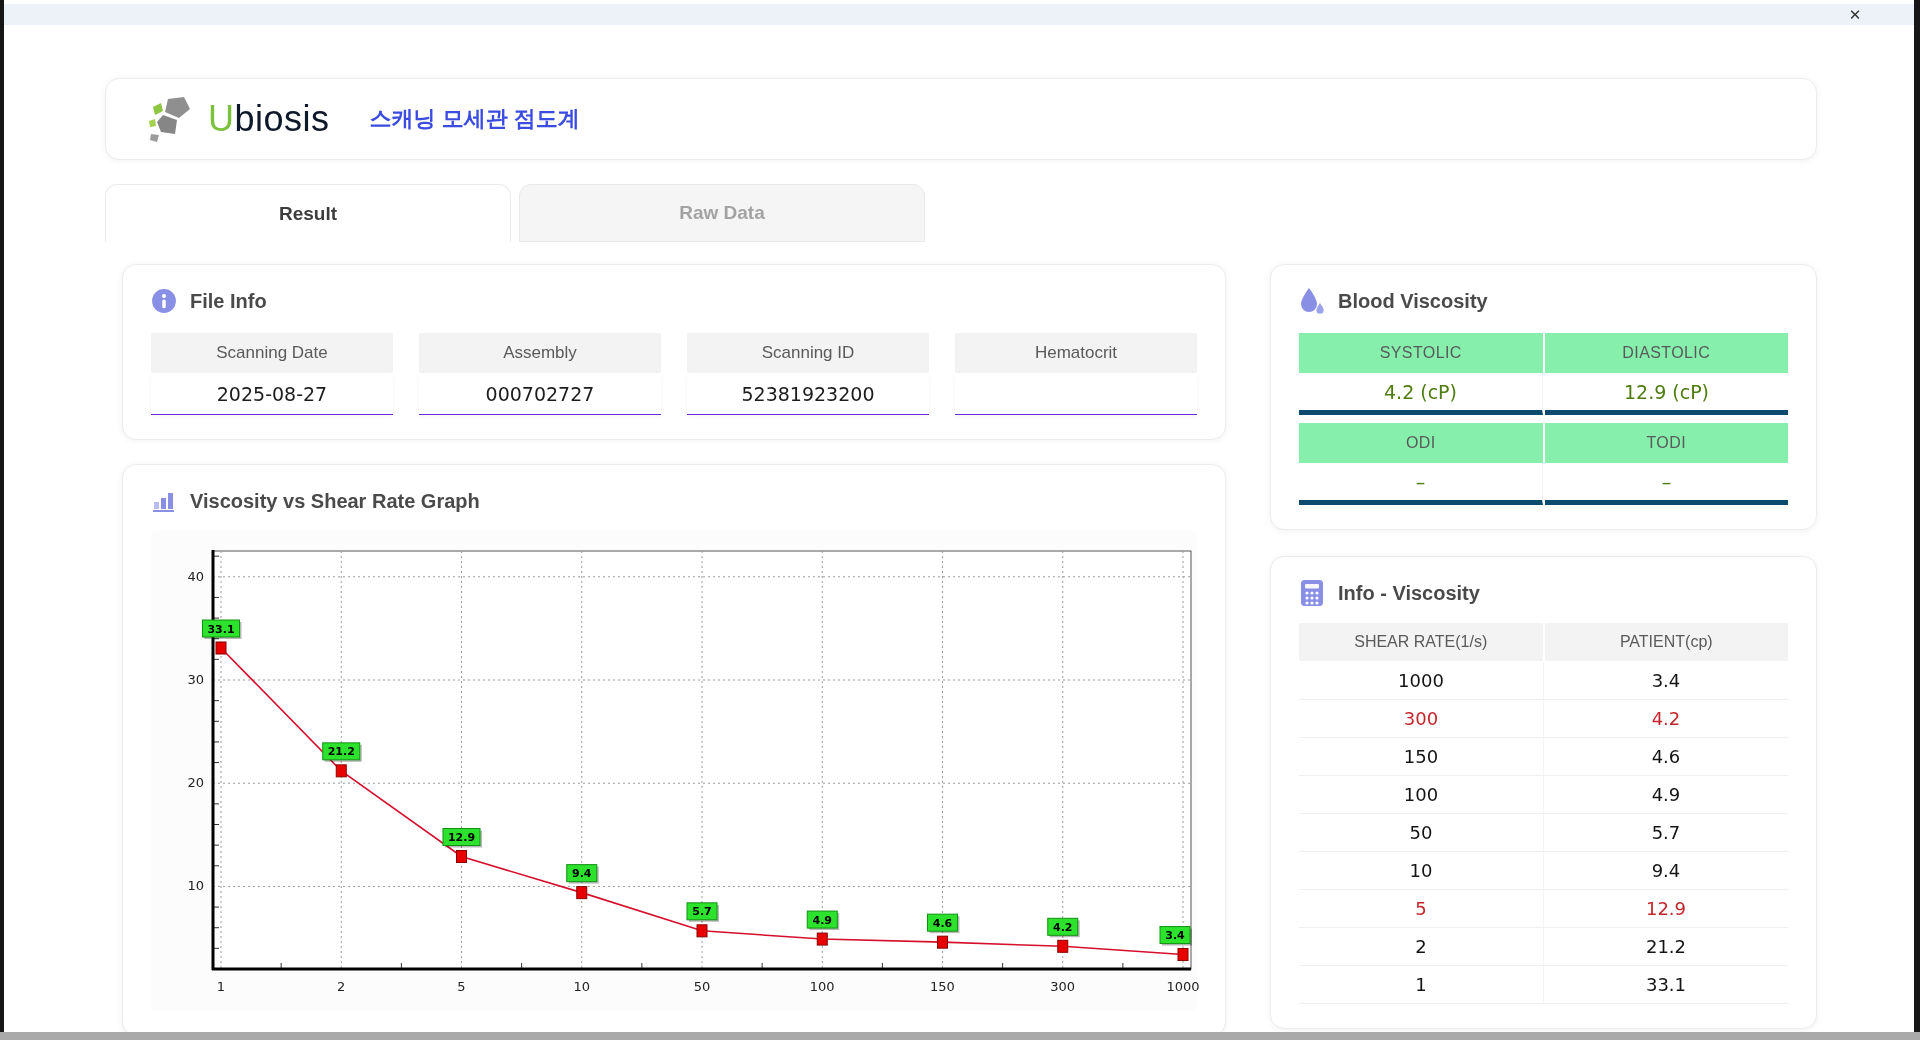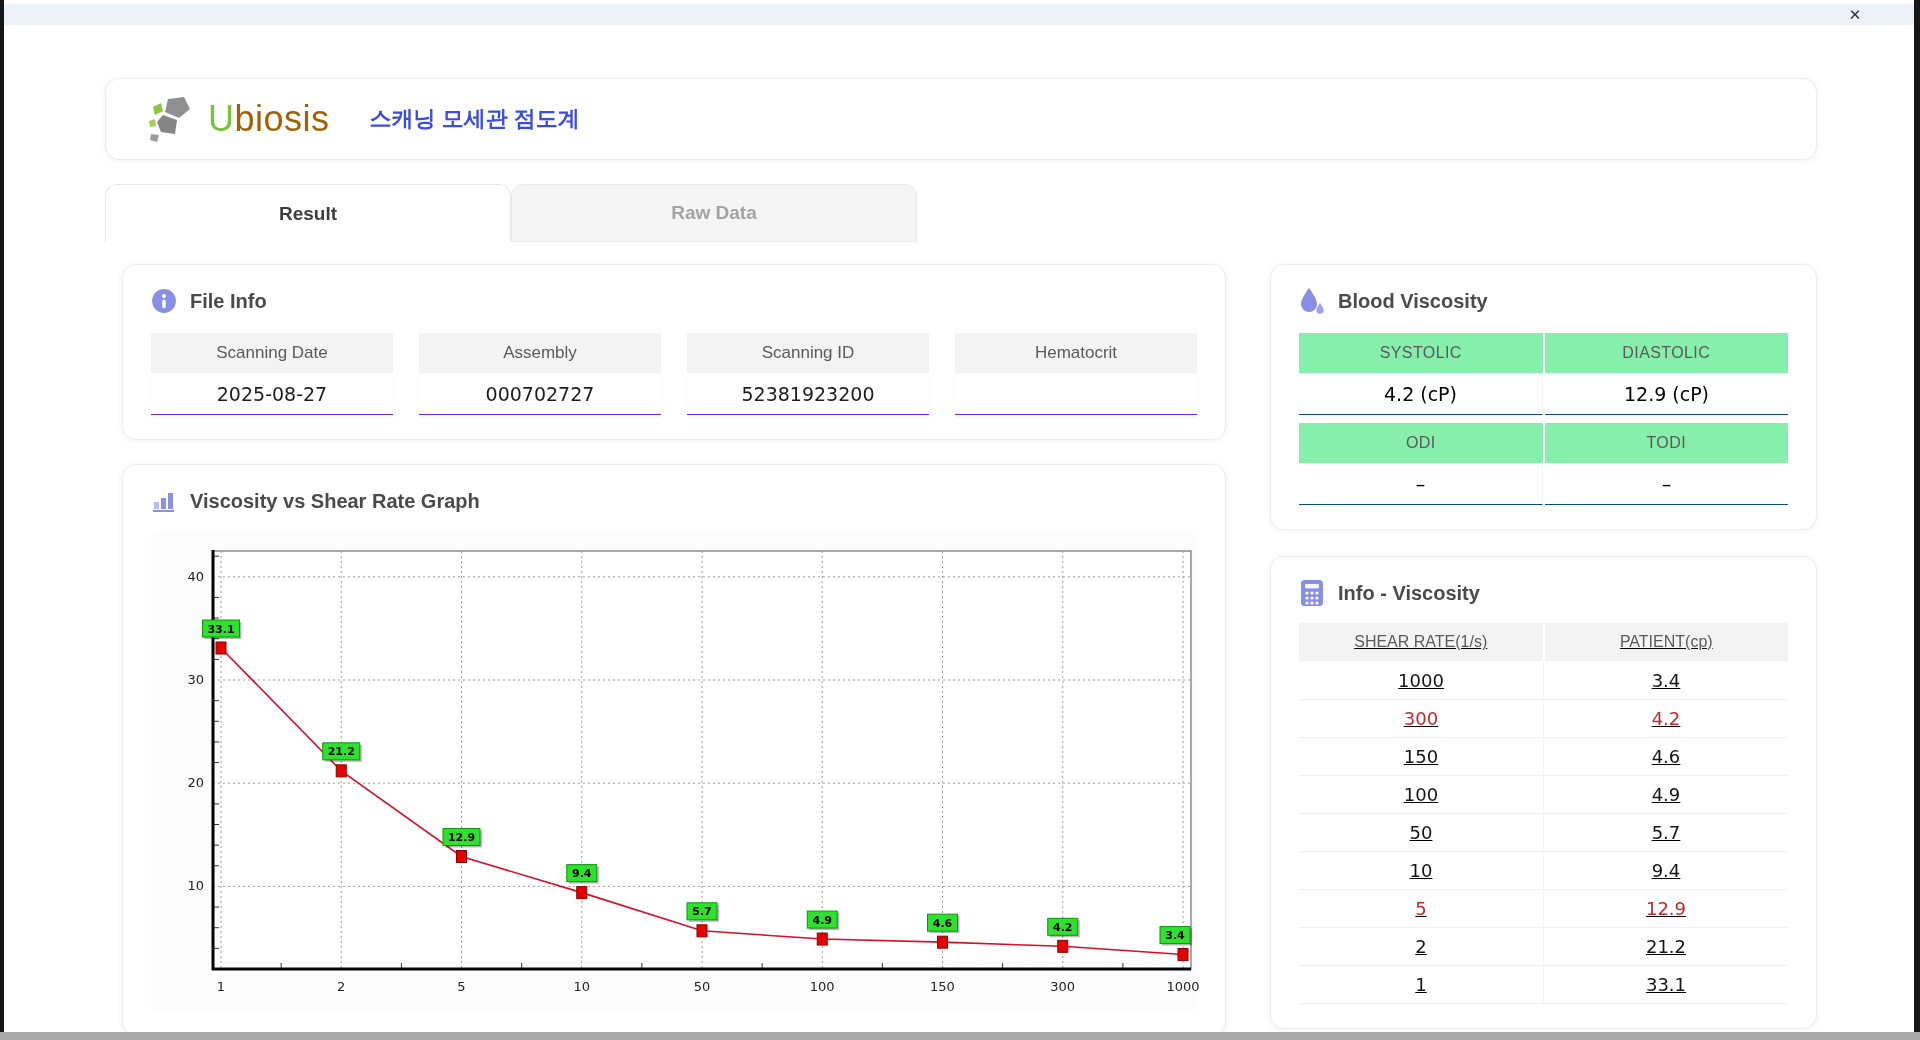--- a/index.html
+++ b/index.html
@@ -18,25 +18,25 @@
   .main { position:absolute; left:105px; top:78px; width:1712px; }
 
   .card { background:#fff; border:1px solid #ececec; border-radius:14px;
           box-shadow:0 1px 7px rgba(0,0,0,0.055); }
 
   
   .header-card { height:82px; display:flex; align-items:center; padding-left:42px; }
   .logo { display:flex; align-items:center; gap:8px; }
   .logo-text { font-size:36px; font-weight:500; letter-spacing:0.5px; }
   .logo-text .u { color:#7cc13c; }
-  .logo-text .rest { color:#a16207; }
+  .logo-text .rest { color:#0f172a; }
   .app-subtitle { margin-left:40px; font-size:22px; font-weight:700; color:#3b4ce1; }
 
   
-  .tabs { margin-top:24px; display:flex; height:58px; }
+  .tabs { margin-top:24px; display:flex; gap:8px; height:58px; }
   .tab { width:406px; display:flex; align-items:center; justify-content:center;
          font-size:19px; font-weight:700; border-radius:12px 12px 0 0; cursor:pointer; }
   .tab.active { background:#fff; border:1px solid #e9e9e9; border-bottom:none; color:#3d3d3d; }
   .tab.inactive { background:#f5f5f6; border:1px solid #e9e9e9; color:#a3a3a3; }
 
   
   .content { display:flex; margin-top:22px; padding-left:17px; }
   .left-col { width:1104px; display:flex; flex-direction:column; gap:24px; }
   .right-col { width:547px; margin-left:auto; display:flex; flex-direction:column; gap:26px; }
 
@@ -51,28 +51,28 @@
              font-size:17px; color:#5a5a5a; }
   .field-v { height:42px; display:flex; align-items:center; justify-content:center;
              font-size:19px; color:#1c1c1c; border-bottom:1px solid #6d28d9;
              font-family:"DejaVu Sans", sans-serif; box-shadow:0 2px 4px rgba(0,0,0,0.04); }
 
   
   .bv-row { display:flex; gap:2px; }
   .bv-h { flex:1; height:40px; background:#86efac; display:flex; align-items:center; justify-content:center;
           font-size:16px; color:#5a5a5a; letter-spacing:0.4px; }
   .bv-v { flex:1; height:42px; display:flex; align-items:center; justify-content:center;
-          font-size:19px; color:#000000; font-family:"DejaVu Sans", sans-serif;
-          border-bottom:1px solid #0c4a6e; }
+          font-size:19px; color:#4d7c0f; font-family:"DejaVu Sans", sans-serif;
+          border-bottom:5px solid #0c4a6e; }
   .bv-v:first-child { border-right:1px solid #f2f2f2; }
   .bv-gap { height:8px; }
   .bv-table { margin-top:18px; }
 
   
-  .shear-table { margin-top:16px;text-decoration:underline; }
+  .shear-table { margin-top:16px; }
   .sh-row { display:flex; }
   .sh-h { flex:1; height:38px; background:#f3f3f4; display:flex; align-items:center; justify-content:center;
           font-size:16px; color:#5a5a5a; margin-bottom:1px; }
   .sh-h:first-child { margin-right:2px; }
   .sh-c { flex:1; height:38px; display:flex; align-items:center; justify-content:center;
           font-size:18px; color:#141414; font-family:"DejaVu Sans", sans-serif;
           border-bottom:1px solid #f0f0f0; }
   .sh-c:first-child { border-right:1px solid #f4f4f4; }
   .sh-row.hl .sh-c { color:#c4272b; }
 

